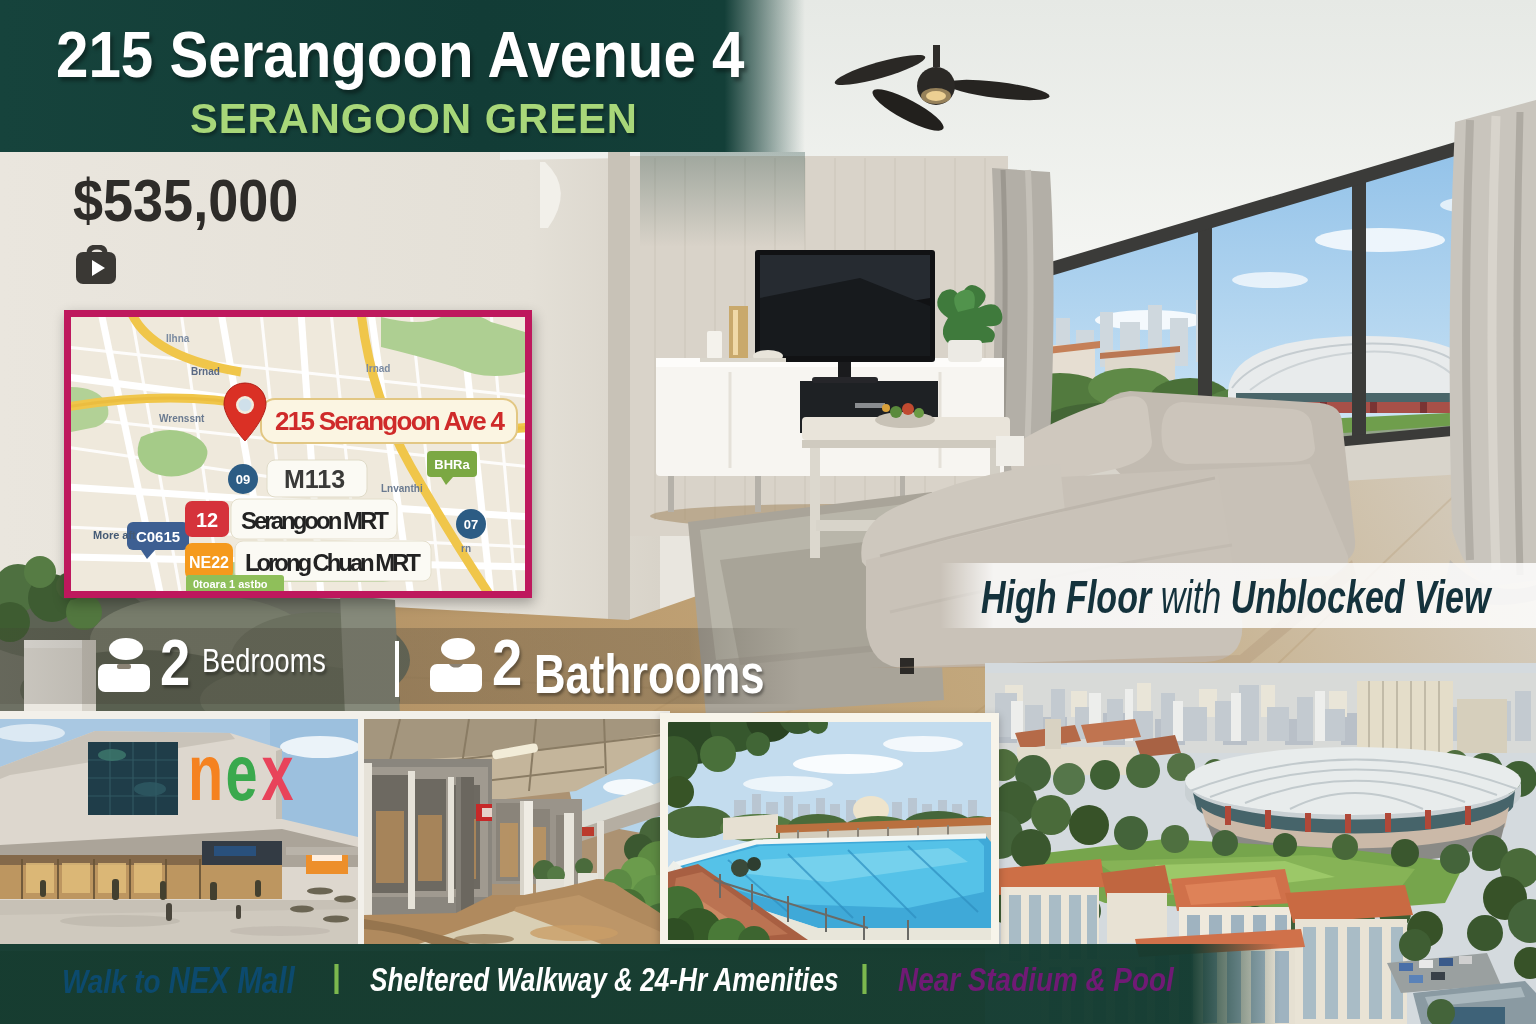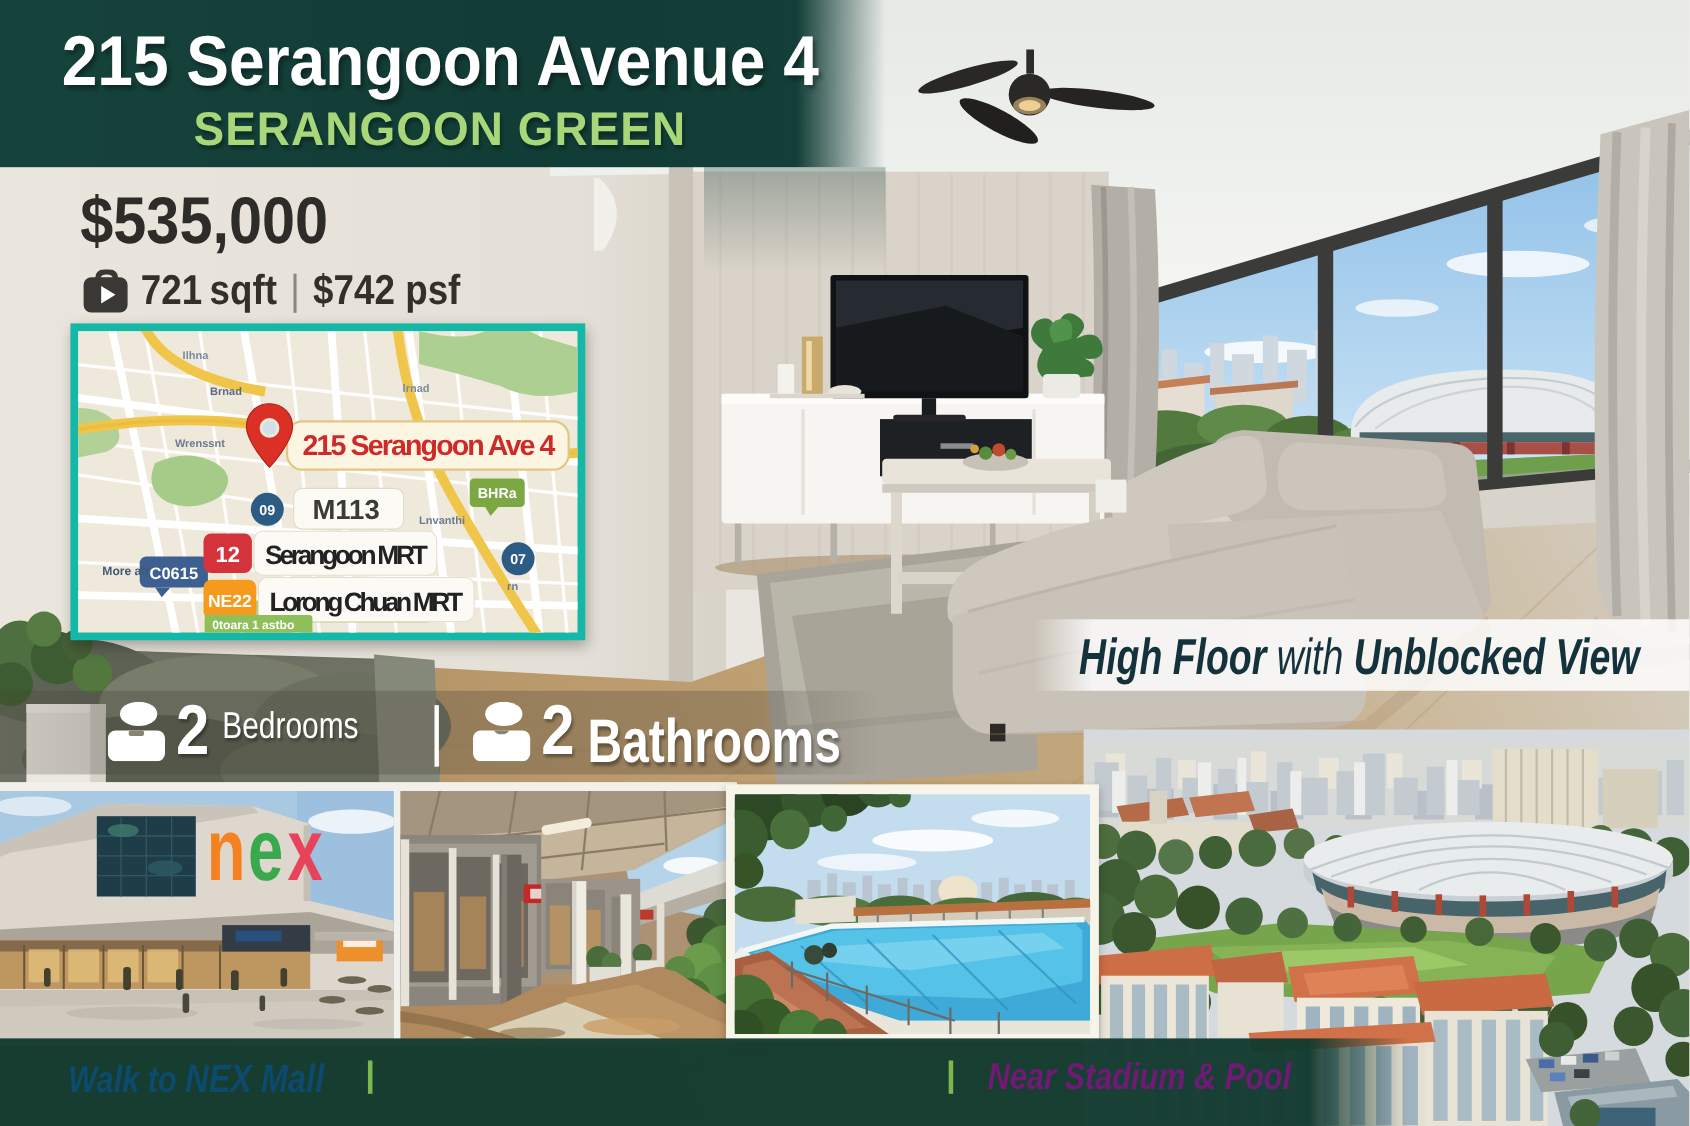--- a/index.html
+++ b/index.html
@@ -246,34 +246,33 @@
 </svg>
 
 <div class="abs" style="left:0;top:628px;width:800px;height:76px;background:linear-gradient(to right,rgba(66,60,50,0.18),rgba(66,60,50,0.28) 12%,rgba(66,60,50,0.28) 86%,rgba(66,60,50,0))"></div>
 
 <div class="abs" style="left:0;top:0;width:805px;height:152px;background:linear-gradient(to right,#16433c 0,#123c36 60%,#133f38 90%,rgba(19,63,56,0) 100%)"></div>
 
 <div class="abs" style="left:640px;top:152px;width:165px;height:95px;background:linear-gradient(to bottom,rgba(23,62,55,0.30),rgba(23,62,55,0))"></div>
 
 <div class="abs" style="left:0;top:18px;width:800px;text-align:center;font-size:64px;font-weight:bold;color:#ffffff;text-shadow:3px 4px 4px rgba(0,0,0,0.35)"><span class="cond" style="transform:scaleX(0.91);transform-origin:50% 50%;">215 Serangoon Avenue 4</span></div>
 
-<div class="abs" style="left:0;top:94px;width:800px;text-align:center;font-size:43px;font-weight:bold;color:#a8d779;letter-spacing:1px;text-shadow:2px 3px 3px rgba(0,0,0,0.3)"><span class="cond" style="transform:scaleX(0.97);transform-origin:50% 50%;">SERANGOON GREEN</span></div>
+<div class="abs" style="left:14px;top:94px;width:800px;text-align:center;font-size:43px;font-weight:bold;color:#a8d779;letter-spacing:1px;text-shadow:2px 3px 3px rgba(0,0,0,0.3)"><span class="cond" style="transform:scaleX(0.97);transform-origin:50% 50%;">SERANGOON GREEN</span></div>
 
 <div class="abs" style="left:73px;top:166px;font-size:60px;font-weight:bold;color:#2e2c29"><span class="cond" style="transform:scaleX(0.90)">$535,000</span></div>
 
 <div class="abs" style="left:74px;top:243px;width:420px;height:44px;">
   <svg width="46" height="42" viewBox="0 0 46 42" style="position:absolute;left:0;top:2px">
     <rect x="2" y="7" width="40" height="32" rx="7" fill="#3a3834"></rect>
     <path d="M15,8 q0,-6 8,-6 q8,0 8,6" stroke="#3a3834" stroke-width="5" fill="none"></path>
     <polygon points="18,15 31,23 18,31" fill="#ffffff"></polygon>
   </svg>
-  <span style="position:absolute;left:54px;top:0;font-size:38px;font-weight:bold;color:#33302c"><span class="cond" style="transform:scaleX(0.88)">721 sqft  <span style="color:#8a8680;font-weight:normal">|</span>  $742 psf</span></span>
 </div>
 
-<div class="abs" style="left:64px;top:294px;width:468px;height:288px;background:#14b8a6;box-shadow:2px 5px 12px rgba(0,0,0,0.3)">
+<div class="abs" style="left:64px;top:310px;width:468px;height:288px;background:#be185d;box-shadow:2px 5px 12px rgba(0,0,0,0.3)">
   <svg width="454" height="274" viewBox="0 0 454 274" style="position:absolute;left:7px;top:7px;background:#efe9dc">
     <g stroke="#ffffff" stroke-width="7" fill="none">
       <path d="M-5,60 L460,120"></path>
           <path d="M30,-5 L90,280"></path>
           <path d="M150,-5 L200,280"></path>
       <path d="M-5,170 L460,200"></path>
           <path d="M300,-5 L340,280"></path>
           <path d="M-5,240 L460,250"></path>
       <path d="M230,-5 L250,280"></path>
           <path d="M390,-5 L420,280"></path>
@@ -852,18 +851,19 @@
   <circle cx="456" cy="350" r="14" fill="#44643a"></circle>
   <circle cx="545" cy="300" r="16" fill="#375228"></circle>
 </svg>
 
 <div class="abs" style="z-index:3;left:0;top:944px;width:1280px;height:80px;background:linear-gradient(to right,rgba(18,58,47,0.97) 0,rgba(18,58,47,0.96) 93%,rgba(18,58,47,0) 100%)"></div>
 
 <div class="abs" style="z-index:3;left:62px;top:960px;font-size:34px;font-style:italic;color:#0c4a6e;font-weight:bold;white-space:nowrap"><span class="cond" style="transform:scaleX(0.82)">Walk to <span style="font-size:36px">NEX Mall</span></span></div>
 
 <div class="abs" style="z-index:3;left:332px;top:958px;font-size:32px;color:#7cb84e;font-weight:bold">|</div>
 
+<div class="abs" style="z-index:3;left:370px;top:960px;font-size:34px;font-style:italic;color:#fff;font-weight:bold;white-space:nowrap"><span class="cond" style="transform:scaleX(0.77)">Sheltered Walkway &amp; 24-Hr Amenities</span></div>
 
 <div class="abs" style="z-index:3;left:860px;top:958px;font-size:32px;color:#7cb84e;font-weight:bold">|</div>
 
 <div class="abs" style="z-index:3;left:898px;top:960px;font-size:34px;font-style:italic;color:#701a75;font-weight:bold;white-space:nowrap"><span class="cond" style="transform:scaleX(0.82)">Near Stadium &amp; Pool</span></div>
 
 </div>
 
 </body></html>

